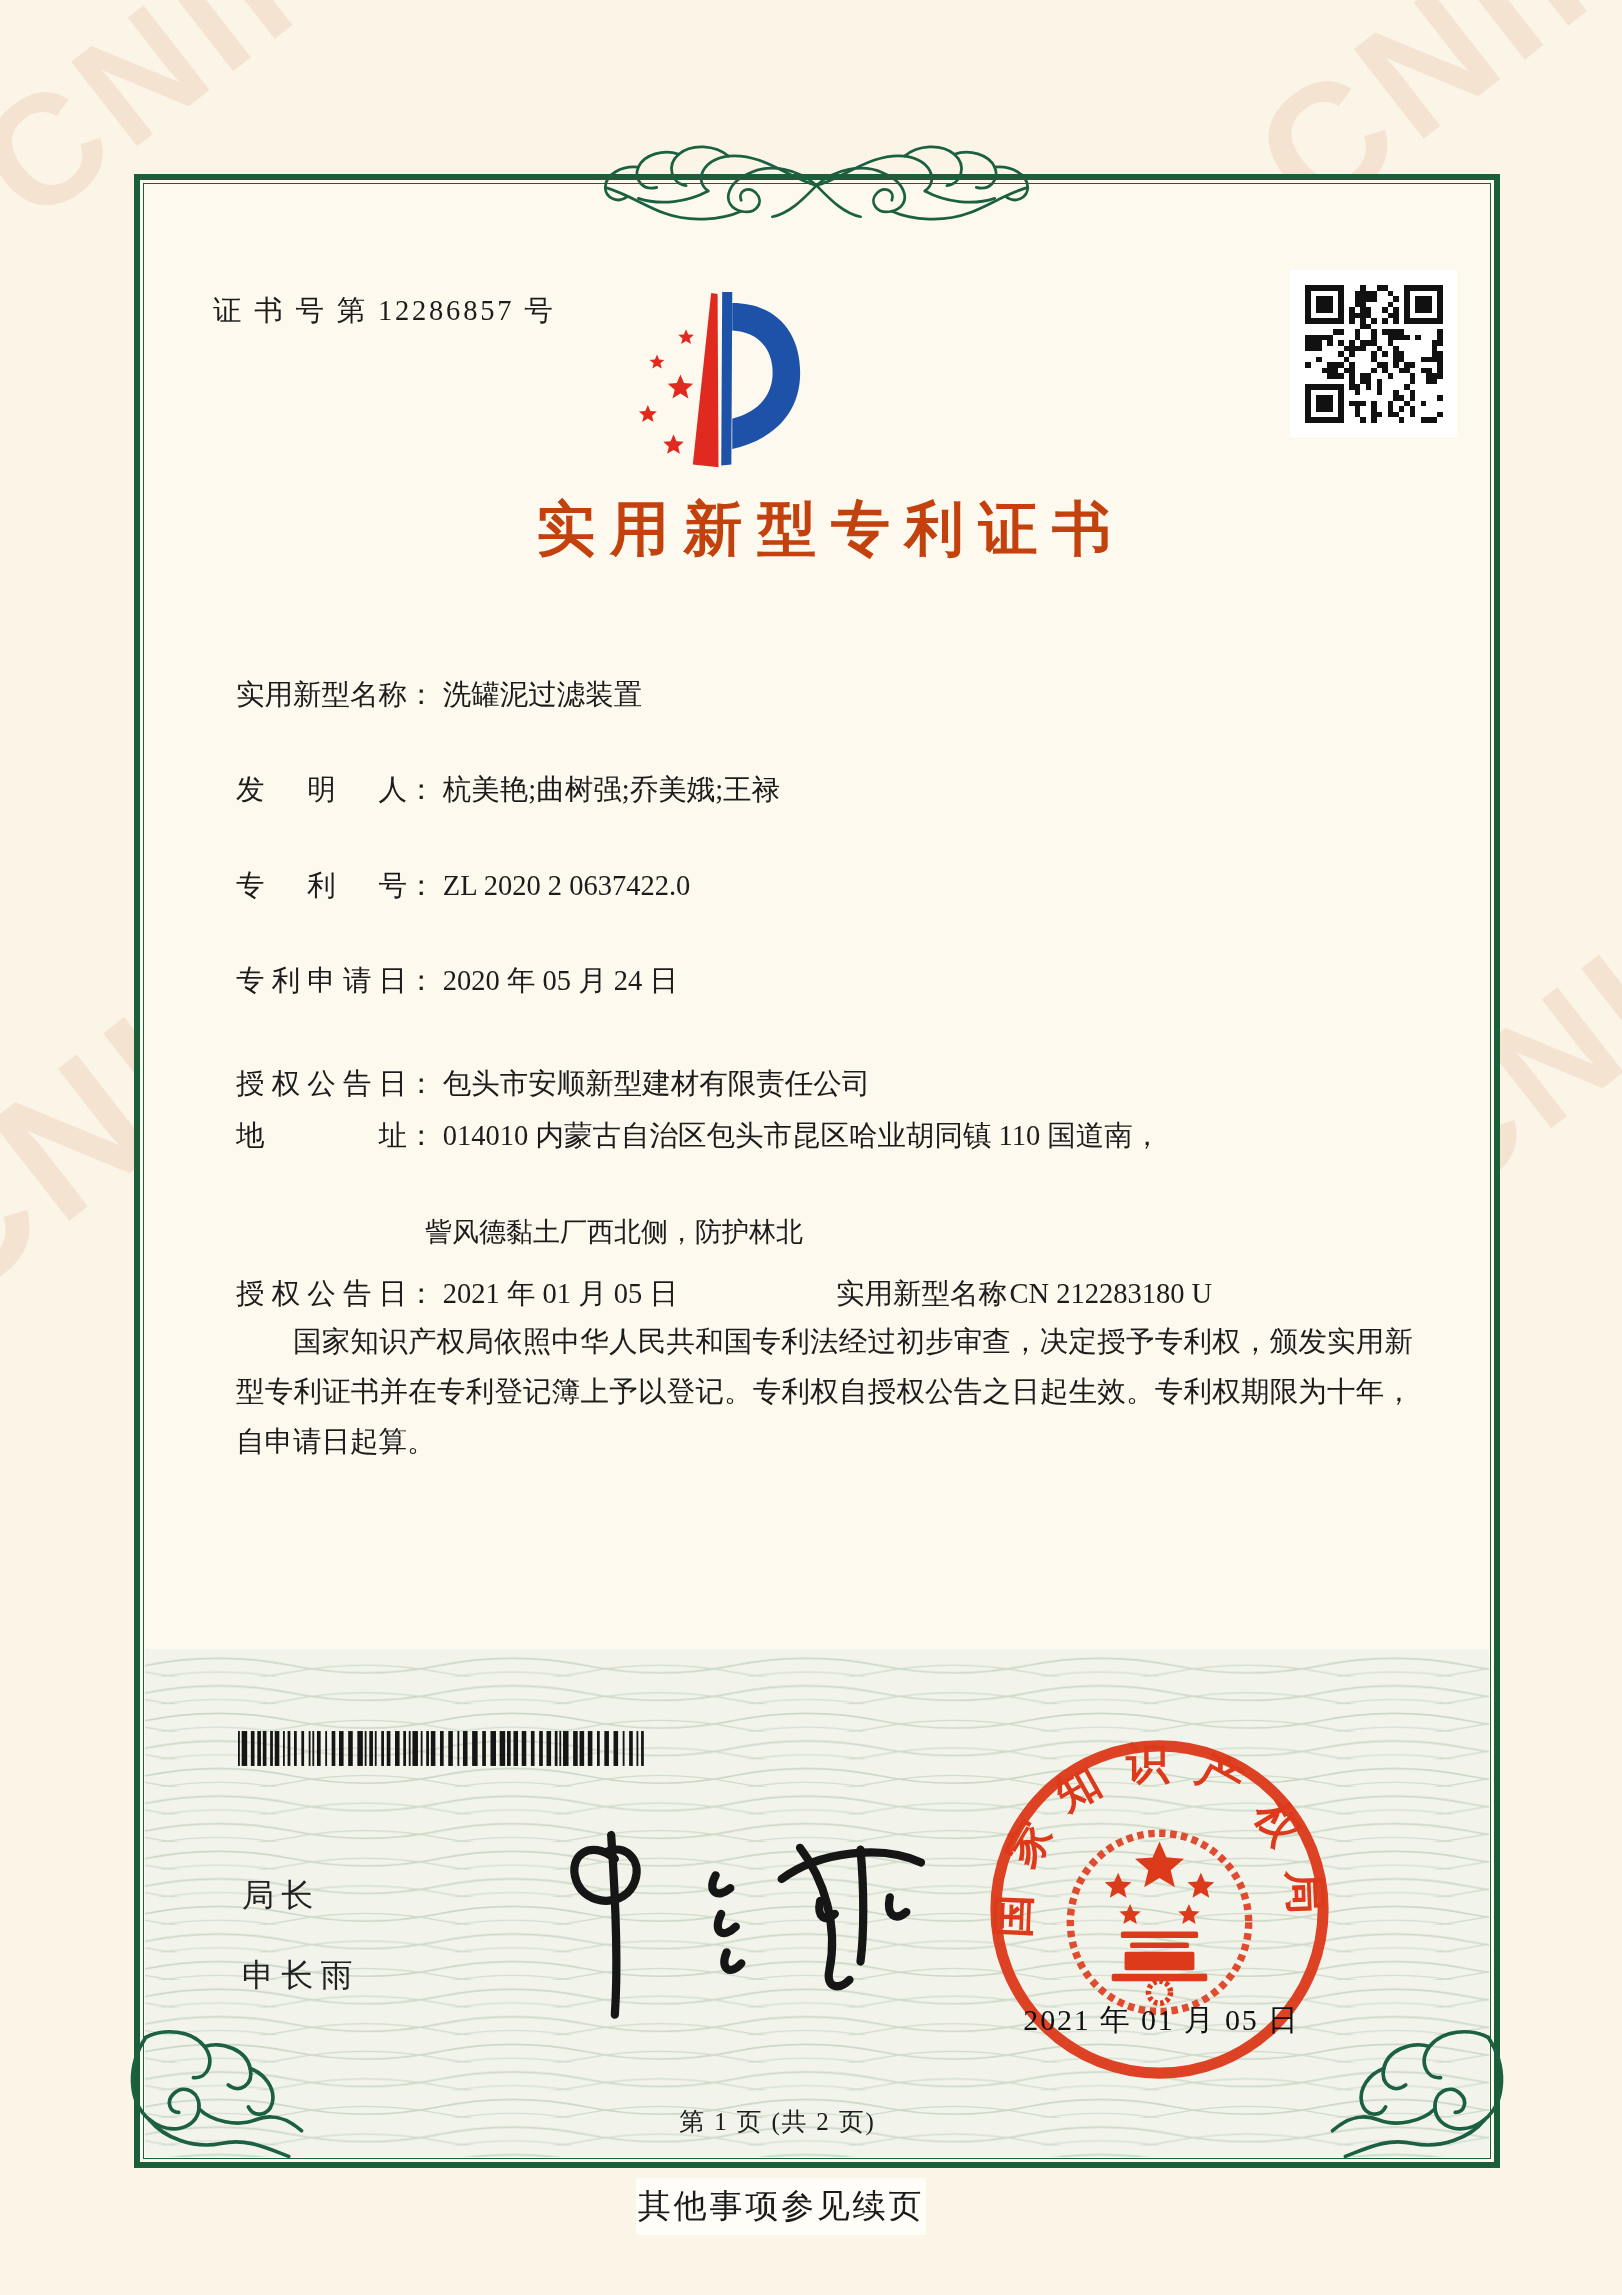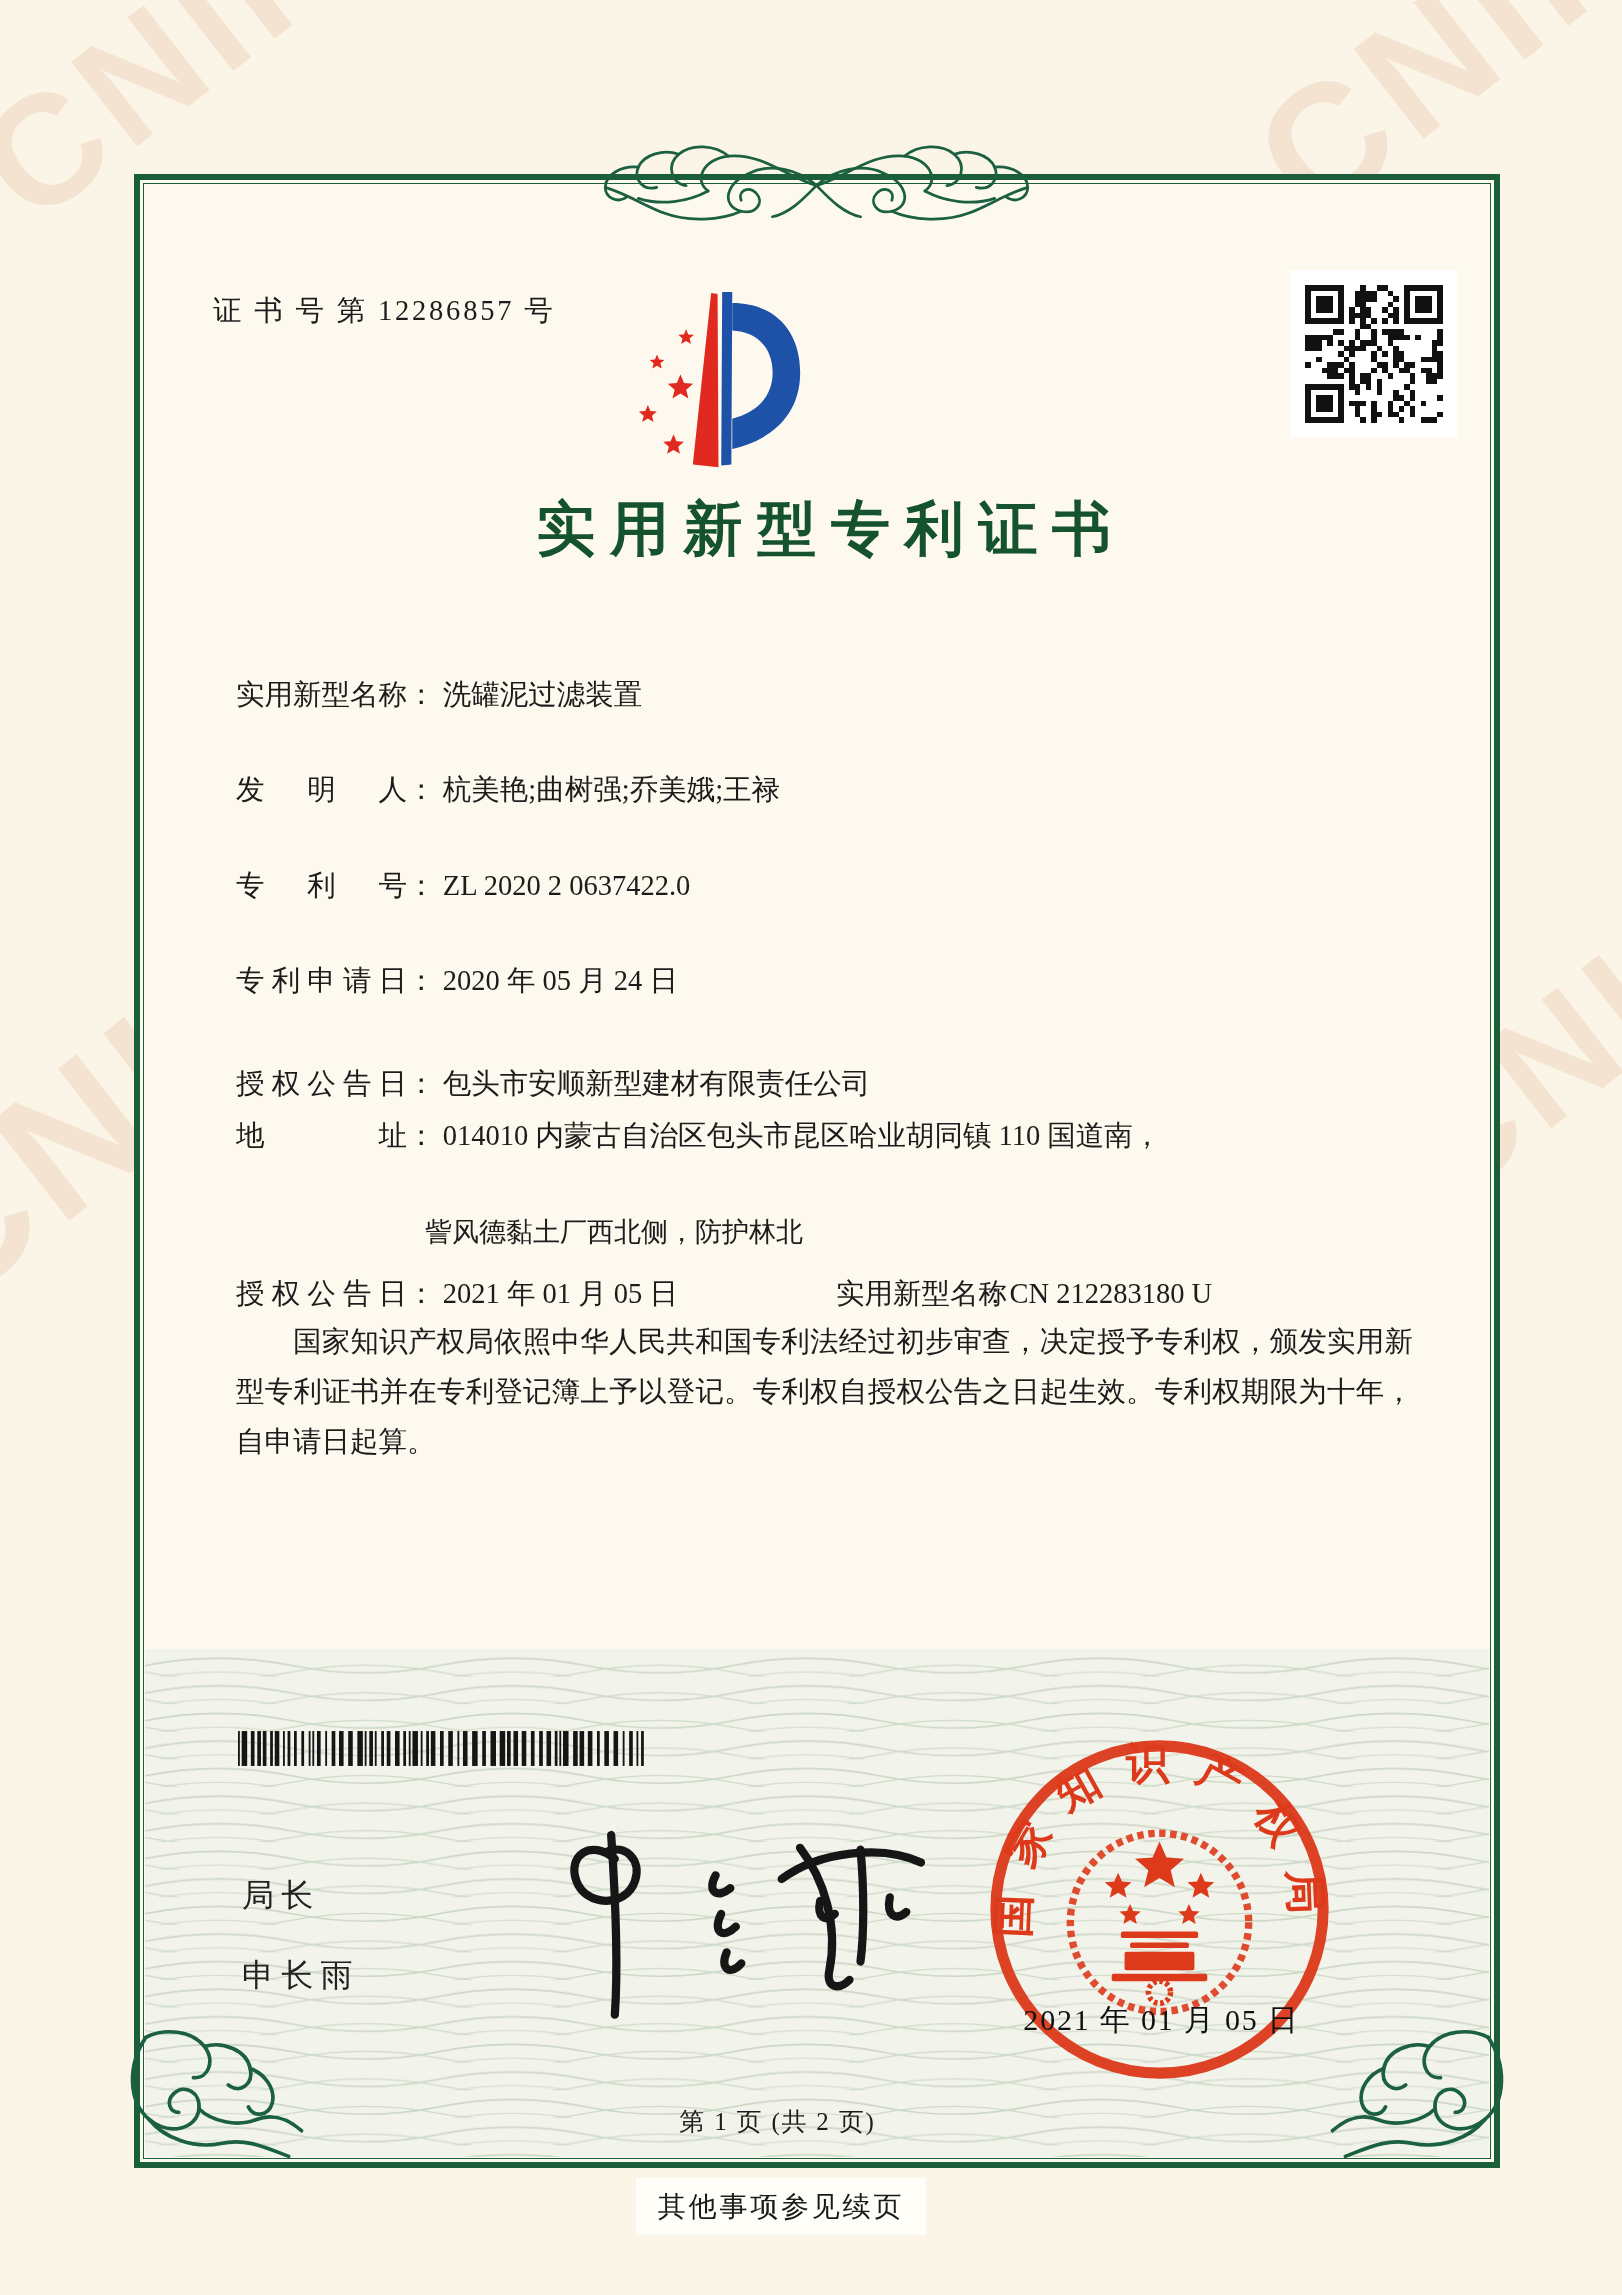--- a/index.html
+++ b/index.html
@@ -40,21 +40,21 @@
   .certno{
     position:absolute;left:73px;top:112px;font-size:28.5px;letter-spacing:2.8px;
   }
   .logo{position:absolute;left:495px;top:110px;width:167px;height:184px;}
   .qr{
     position:absolute;left:1150px;top:90px;width:167px;height:167px;background:#fff;
     display:flex;align-items:center;justify-content:center;
   }
   .title{
     position:absolute;left:0;right:0;top:310px;text-align:center;
-    font-size:59px;font-weight:bold;letter-spacing:14.7px;color:#14532d;padding-left:28px;
+    font-size:59px;font-weight:bold;letter-spacing:14.7px;color:#c2410c;padding-left:28px;
   }
   
   .row{position:absolute;left:96px;font-size:28.5px;white-space:nowrap;}
   .row .lab{display:inline-block;width:171px;text-align:justify;text-align-last:justify;vertical-align:top;}
   .row .colon{display:inline-block;margin-right:7.3px;}
   .row .val{display:inline-block;}
   .addr2{position:absolute;left:285px;font-size:27px;white-space:nowrap;}
   .grant2{position:absolute;left:696px;font-size:28.5px;white-space:nowrap;}
   .grant2 .lab{display:inline-block;width:145px;text-align:justify;text-align-last:justify;}
   
@@ -75,21 +75,21 @@
   .seal{position:absolute;left:843px;top:1553px;width:353px;height:353px;}
   .seal-date{
     position:absolute;left:838px;top:1820px;width:367px;text-align:center;
     font-size:30px;letter-spacing:1.8px;color:#111;
   }
   .footer-page{
     position:absolute;left:0;right:79px;top:1917px;text-align:center;font-size:25px;letter-spacing:1.8px;margin-top:8px;
   }
   .cont-note{
     position:absolute;left:636px;top:2178px;width:290px;height:57px;background:#fffdf7;
-    display:flex;align-items:center;justify-content:center;font-size:28px;letter-spacing:2.8px;color:#1a1a1a;
+    display:flex;align-items:center;justify-content:center;font-size:33px;letter-spacing:2.8px;color:#1a1a1a;
   }
 </style>
 </head>
 <body>
 
 <div class="wm" style="left:-55px;top:-64px;font-size:156px;">CNIPA</div>
 <div class="wm" style="left:1221px;top:-83px;font-size:165px;">CNIPA</div>
 <div class="wm" style="left:275px;top:275px;font-size:115px;color:rgba(232,186,160,.22);">CNIPA</div>
 <div class="wm" style="left:946px;top:606px;font-size:138px;color:rgba(232,186,160,.26);">CNIPA</div>
 <div class="wm" style="left:-156px;top:973px;font-size:184px;">CNIPA</div>

